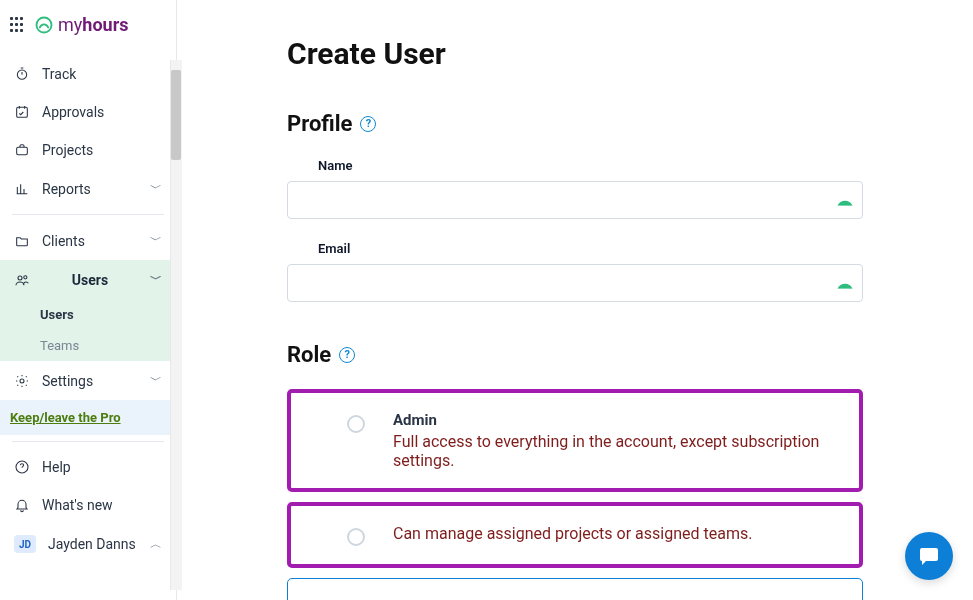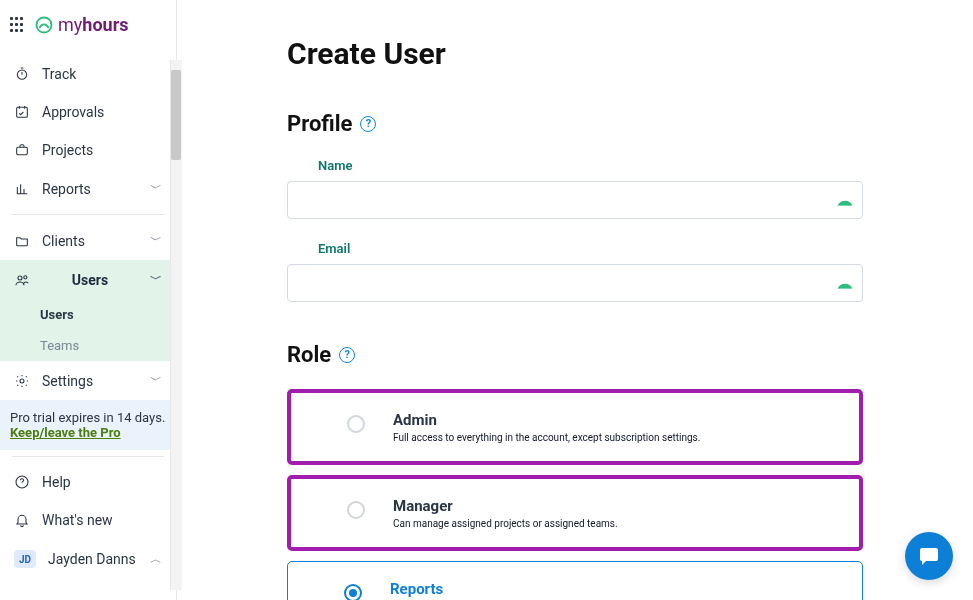--- a/index.html
+++ b/index.html
@@ -64,21 +64,21 @@
     .user-pill{
       width:22px;height:18px;border-radius:4px;background:#dfeafc;color:#2066c8;font-size:10px;font-weight:700;
       display:flex;align-items:center;justify-content:center;
     }
     
     .main{ flex:1; overflow:auto; padding: 36px 110px 40px 110px;}
     .page-title{ font-size:30px; font-weight:700; color:#111; margin-bottom:40px;}
     .section-title{ font-size:22px; font-weight:700; color:#111; display:flex; align-items:center; gap:8px; margin-bottom:22px;}
     .help-badge{ color:#0d88d4; border:1px solid #0d88d4; border-radius:50%; width:16px;height:16px;font-size:11px;display:inline-flex;align-items:center;justify-content:center;}
     .field{ margin-bottom:22px;}
-    .field-label{ font-size:13px; font-weight:600; color:#0f766e; margin-bottom:8px; display:block;padding-left:31px;}
+    .field-label{ font-size:13px; font-weight:600; color:#0f172a; margin-bottom:8px; display:block;padding-left:31px;}
     .text-input{
       width:100%; height:38px; border:1px solid #d3dae2; border-radius:4px; padding:0 36px 0 10px;
       font-size:14px; color:#111; position:relative;
     }
     .input-wrap{position:relative;}
     .input-badge{
       position:absolute; right:8px; top:50%; transform:translateY(-50%);
       width:20px;height:20px;
     }
     .input-badge svg{width:20px;height:20px}
@@ -90,21 +90,21 @@
     .role-card.selected{ border:1.6px solid #0d7fd6; }
     .radio{
       width:18px;height:18px;border:2px solid #cfd6de;border-radius:50%;margin-top:4px;flex-shrink:0;
       display:flex;align-items:center;justify-content:center; margin-left:36px;
     }
     .role-card.selected .radio{border-color:#0d7fd6}
     .role-card.selected .radio::after{content:"";width:8px;height:8px;border-radius:50%;background:#0d7fd6;display:block}
     .role-body{flex:1}
     .role-name{font-weight:700;color:#2a3545;font-size:15px;margin-bottom:3px}
     .role-card.selected .role-name{color:#0d7fd6}
-    .role-desc{color:#0f172a;font-size:10px}
+    .role-desc{color:#7f1d1d;font-size:16px}
     
     .chat-bubble{
       position:fixed; right:20px; bottom:20px; width:48px;height:48px;border-radius:50%;
       background:#0d7fd6; display:flex;align-items:center;justify-content:center;cursor:pointer;
       box-shadow:0 3px 10px rgba(0,0,0,.15);
     }
     .chat-bubble svg{width:24px;height:24px;fill:#fff}
   </style>
 </head>
 <body>
@@ -205,21 +205,20 @@
           <svg viewBox="0 0 24 24">
             <circle cx="12" cy="12" r="3"></circle>
             <path d="M12 3v2M12 19v2M4.9 4.9l1.4 1.4M17.7 17.7l1.4 1.4M3 12h2M19 12h2M4.9 19.1l1.4-1.4M17.7 6.3l1.4-1.4"></path>
           </svg>
         </span>
       <span class="label">Settings</span>
       <span class="chev">﹀</span>
     </div>
 
     <div class="trial-box">
-      <div>Pro trial expires in 14 days.</div>
       <div class="link">Keep/leave the Pro</div>
     </div>
 
     <div class="divider"></div>
 
     <div class="nav-item">
       <span class="nav-icon">
           <svg viewBox="0 0 24 24">
             <circle cx="12" cy="12" r="9"></circle>
             <path d="M9.5 9.5a2.5 2.5 0 115 0c0 1.5-2.5 1.8-2.5 3.5M12 17h.01"></path>
@@ -291,21 +290,20 @@
     <div class="role-card">
       <div class="radio"></div>
       <div class="role-body">
         <div class="role-name">Admin</div>
         <div class="role-desc">Full access to everything in the account, except subscription settings.</div>
       </div>
     </div>
     <div class="role-card">
       <div class="radio"></div>
       <div class="role-body">
-        <div class="role-name">Manager</div>
         <div class="role-desc">Can manage assigned projects or assigned teams.</div>
       </div>
     </div>
     <div class="role-card selected">
       <div class="radio"></div>
       <div class="role-body">
         <div class="role-name">Reports</div>
         <div class="role-desc">Can only track time on assigned projects/tasks.</div>
 
       </div>

